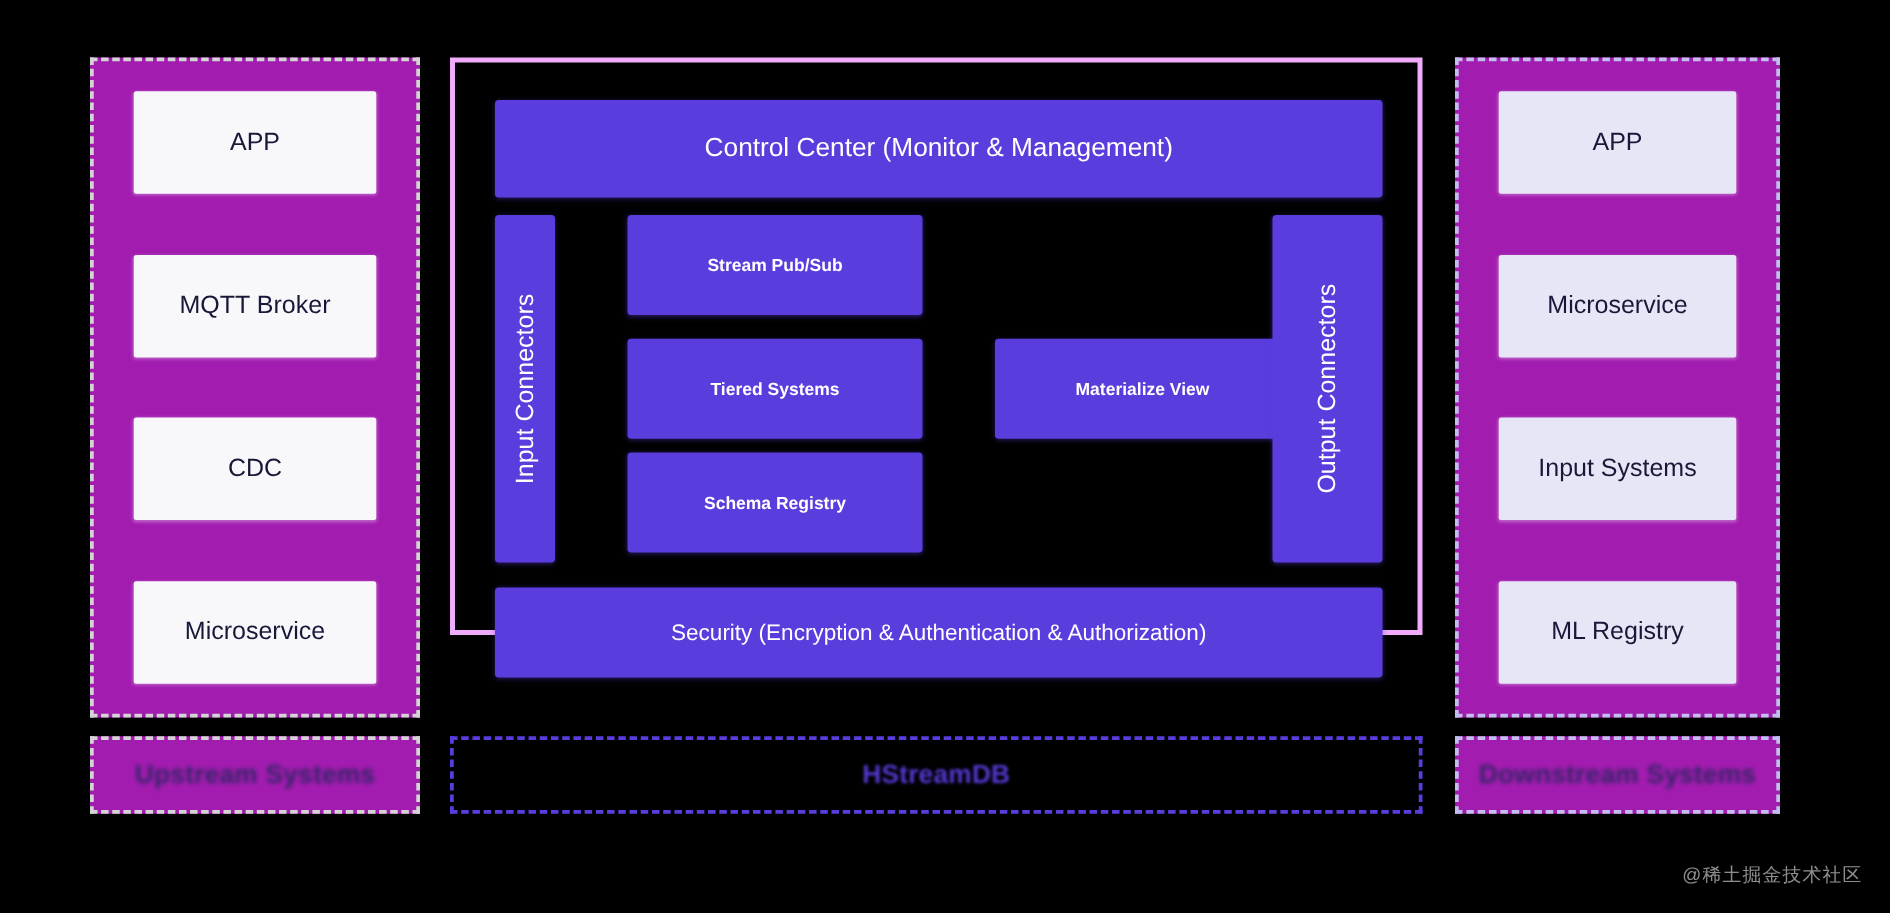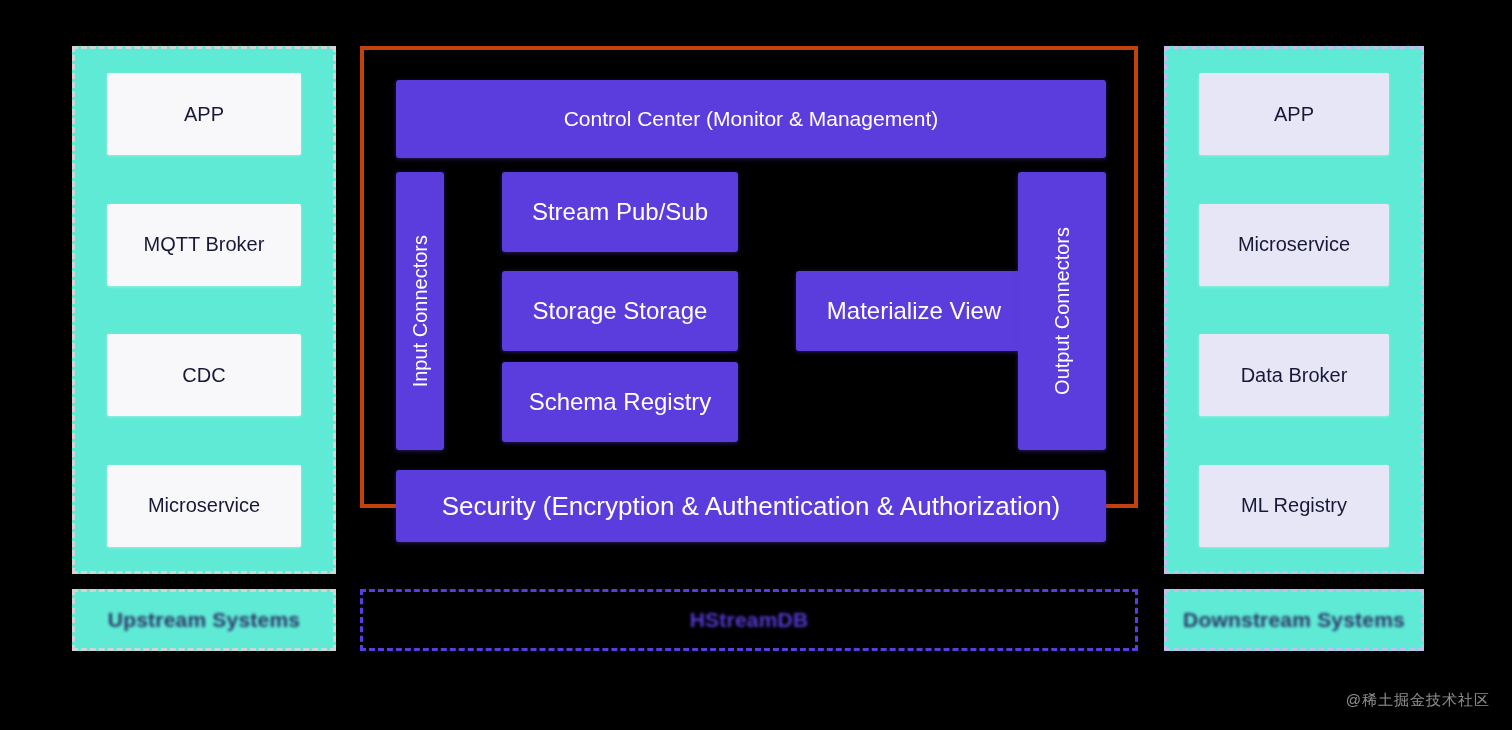--- a/index.html
+++ b/index.html
@@ -18,21 +18,21 @@
   .canvas {
     position: absolute;
     inset: 0;
     background: #000000;
   }
 
   
   .side-panel {
     position: absolute;
     box-sizing: border-box;
-    background: #5eead4;
+    background: #a21caf;
   }
   .panel-main {
     border-style: dashed;
     border-width: 3px;
   }
   .panel-footer {
     border-style: dashed;
     border-width: 3px;
     display: flex;
     align-items: center;
@@ -45,21 +45,21 @@
 
   
   #downstream-panel     { left: 1164px; top: 46px;  width: 260px; height: 528px; border-color: #c3bdf0; }
   #downstream-footer    { left: 1164px; top: 589px; width: 260px; height: 62px;  border-color: #c3bdf0; }
 
   
   #hstream-panel {
     position: absolute;
     left: 360px; top: 46px; width: 778px; height: 462px;
     box-sizing: border-box;
-    border: 4px solid #c2410c;
+    border: 4px solid #f0abfc;
     background: #000000;
   }
   #hstream-footer {
     position: absolute;
     left: 360px; top: 589px; width: 778px; height: 62px;
     box-sizing: border-box;
     border: 3px dashed #5B3CDD;
     background: #000000;
     display: flex;
     align-items: center;
@@ -116,34 +116,34 @@
     border-radius: 3px;
     color: #ffffff;
     display: flex;
     align-items: center;
     justify-content: center;
     text-align: center;
     box-shadow: 0 1px 4px rgba(90,60,216,0.45);
   }
 
   #control-center  { left: 32px;  top: 30px;  width: 710px; height: 78px;  font-size: 21px; }
-  #security-bar    { left: 32px;  top: 420px; width: 710px; height: 72px;  font-size: 26px; }
+  #security-bar    { left: 32px;  top: 420px; width: 710px; height: 72px;  font-size: 18px; }
 
   #input-connectors  { left: 32px;  top: 122px; width: 48px;  height: 278px; }
   #output-connectors { left: 654px; top: 122px; width: 88px;  height: 278px; }
 
   .vtext {
     writing-mode: vertical-rl;
     transform: rotate(180deg);
     font-size: 20px;
     white-space: nowrap;
     line-height: 1;
   }
 
-  .grid-cell { font-size: 24px; }
+  .grid-cell { font-size: 14px; font-weight: bold; }
   #cell-stream-pubsub     { left: 138px; top: 122px; width: 236px; height: 80px; }
   #cell-stream-processing { left: 400px; top: 122px; width: 236px; height: 80px; }
   #cell-tiered-storage    { left: 138px; top: 221px; width: 236px; height: 80px; }
   #cell-materialize-view  { left: 400px; top: 221px; width: 236px; height: 80px; margin-left: 32px; }
   #cell-schema-registry   { left: 138px; top: 312px; width: 236px; height: 80px; }
   #cell-transaction       { left: 400px; top: 320px; width: 236px; height: 80px; }
 
   
   #watermark {
     position: absolute;
@@ -175,40 +175,40 @@
 
   <div id="hstream-panel">
 
     <div class="pbox" id="control-center">Control Center (Monitor &amp; Management)</div>
 
     <div class="pbox" id="input-connectors">
       <span class="vtext">Input Connectors</span>
     </div>
 
     <div class="pbox grid-cell" id="cell-stream-pubsub">Stream Pub/Sub</div>
-    <div class="pbox grid-cell" id="cell-tiered-storage">Storage Storage</div>
+    <div class="pbox grid-cell" id="cell-tiered-storage">Tiered Systems</div>
     <div class="pbox grid-cell" id="cell-materialize-view">Materialize View</div>
     <div class="pbox grid-cell" id="cell-schema-registry">Schema Registry</div>
 
     <div class="pbox" id="output-connectors">
       <span class="vtext">Output Connectors</span>
     </div>
 
     <div class="pbox" id="security-bar">Security (Encryption &amp; Authentication &amp; Authorization)</div>
   </div>
 
   <div id="hstream-footer">
     <span class="footer-label accent">HStreamDB</span>
   </div>
 
   <div class="side-panel panel-main" id="downstream-panel">
     <div class="node-stack">
       <div class="node-box lav">APP</div>
       <div class="node-box lav">Microservice</div>
-      <div class="node-box lav">Data Broker</div>
+      <div class="node-box lav">Input Systems</div>
       <div class="node-box lav">ML Registry</div>
     </div>
   </div>
 
   <div class="side-panel panel-footer" id="downstream-footer">
     <span class="footer-label muted">Downstream Systems</span>
   </div>
 
   <div id="watermark">@稀土掘金技术社区</div>
 

